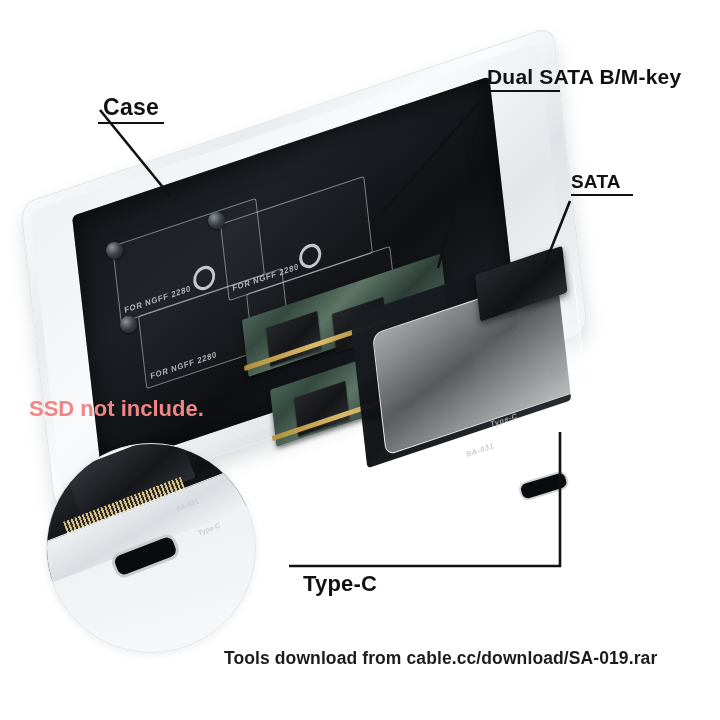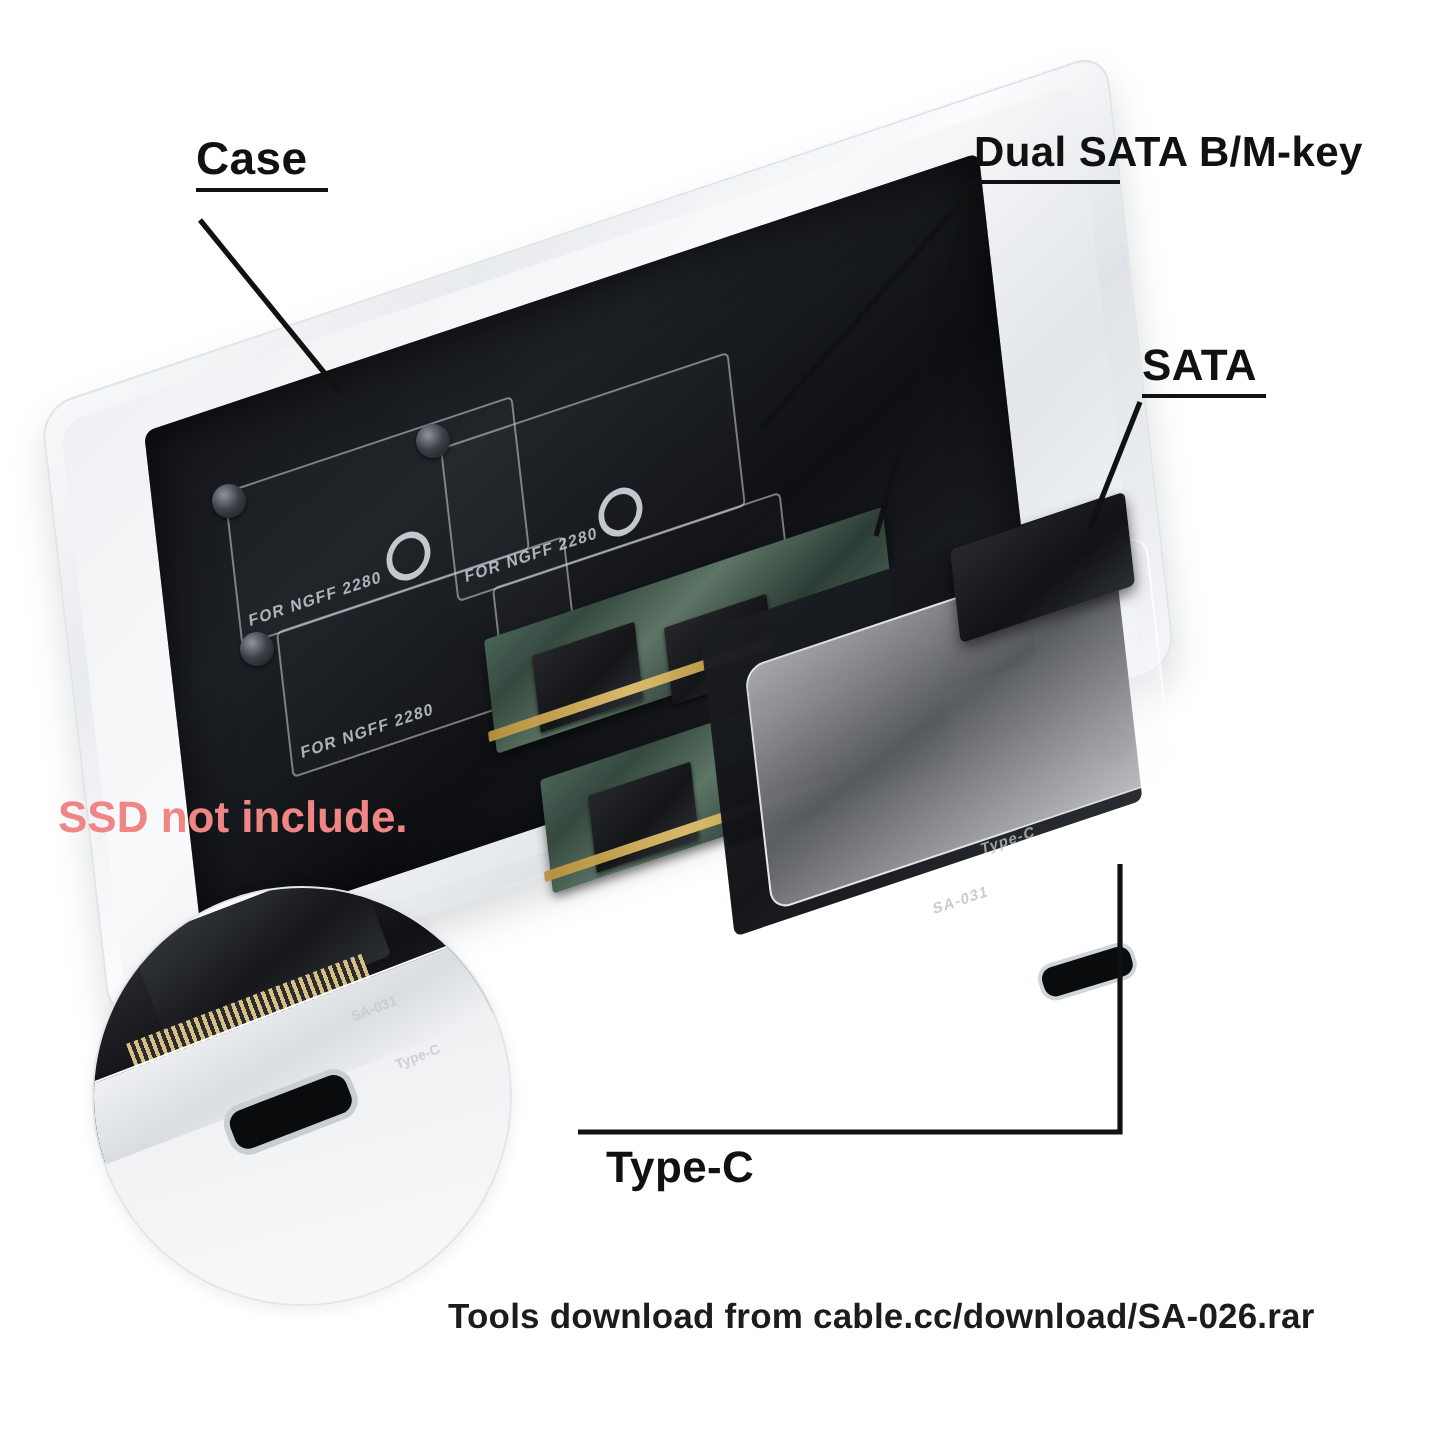--- a/index.html
+++ b/index.html
@@ -22,25 +22,25 @@
     letter-spacing:.2px;
     line-height:1;
   }
   .label.underlined::after{
     content:"";
     display:block;
     height:2px;
     background:#111111;
     margin-top:3px;
   }
-  #label-case{left:98px;top:68px;font-size:23px;}
+  #label-case{left:98px;top:96px;font-size:23px;text-align:center;}
   #label-case::after{width:66px;}
   #label-dual{left:487px;top:66px;font-size:21px;}
   #label-dual::after{width:74px;margin-left:-1px;}
-  #label-sata{left:571px;top:172px;font-size:22px;}
+  #label-sata{left:571px;top:172px;font-size:19px;}
   #label-sata::after{width:62px;}
   #label-typec{left:303px;top:573px;font-size:22px;}
 
   #label-ssd{
     position:absolute;left:29px;top:396px;
     font-size:22px;font-weight:bold;
     color:#ef8585;white-space:nowrap;
   }
   #caption{
     position:absolute;left:224px;top:648px;
@@ -277,15 +277,15 @@
 
     <polyline points="289,566 560,566 560,432" fill="none" stroke="#111111" stroke-width="2.6"></polyline>
   </svg>
 
   <div class="label underlined" id="label-case">Case</div>
   <div class="label underlined" id="label-dual">Dual SATA B/M-key</div>
   <div class="label underlined" id="label-sata">SATA</div>
   <div class="label" id="label-typec">Type-C</div>
 
   <div id="label-ssd">SSD not include.</div>
-  <div id="caption">Tools download from cable.cc/download/SA-026.rar</div>
+  <div id="caption">Tools download from cable.cc/download/SA-019.rar</div>
 
 </div>
 
 </body></html>

